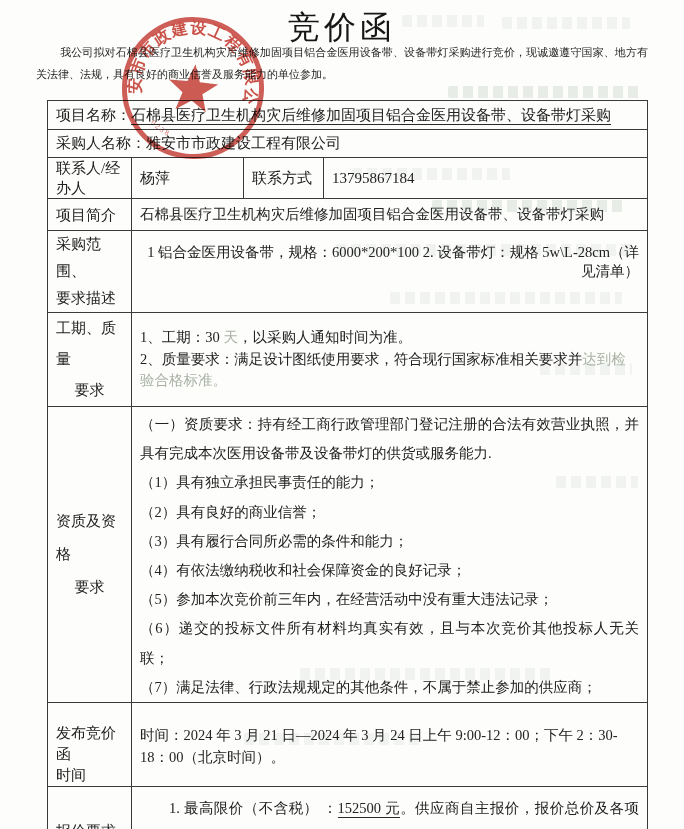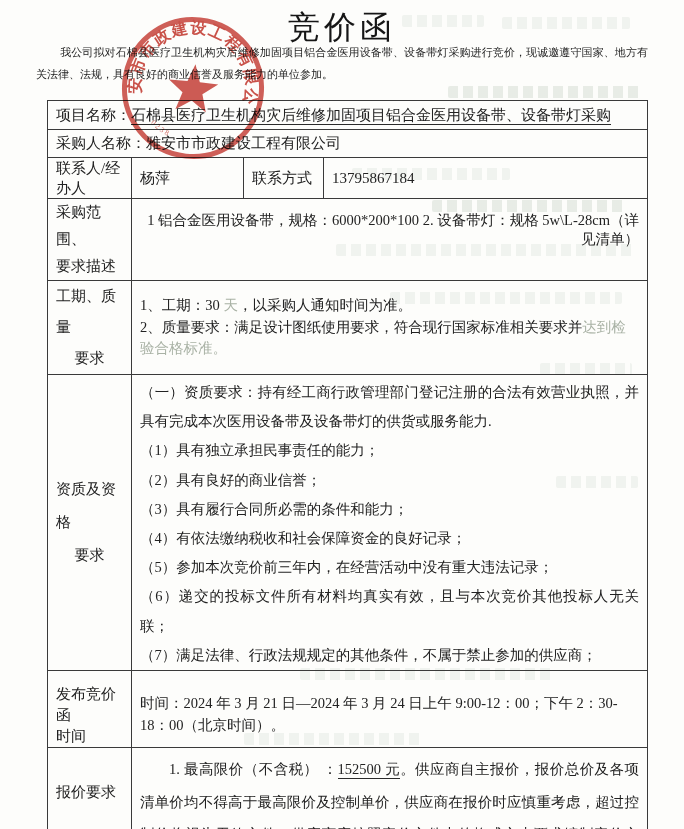--- a/index.html
+++ b/index.html
@@ -40,21 +40,21 @@
   .faded{color:#a9b2a5;}
   .content{font-size:14.5px;}
   
   .r-scope  td.lbl{line-height:27px;}
   .r-scope  td.content{vertical-align:top;padding-top:12px;text-align:right;}
   .r-dur    td.lbl{line-height:31px;}
   .r-dur    td.content{vertical-align:top;padding-top:14px;line-height:21.5px;}
   .r-qual   td.lbl{line-height:33px;}
   .r-qual   td.content{vertical-align:top;padding-top:3px;}
   .r-qual   td.content p{margin:0;line-height:29.2px;text-align:justify;}
-  .r-ann    td.lbl{vertical-align:top;padding-top:13px;line-height:21px;}
+  .r-ann    td.lbl{vertical-align:top;padding-top:20px;line-height:21px;}
   .r-ann    td.content{vertical-align:top;padding-top:22px;line-height:21.5px;}
   .r-quote  td.lbl{vertical-align:top;padding-top:34px;}
   .r-quote  td.content{vertical-align:top;padding-top:5px;}
   .r-quote  td.content p{margin:0;line-height:32.5px;text-indent:2em;text-align:justify;}
   
   .seal{
     position:absolute;left:113px;top:8px;width:160px;height:160px;
     mix-blend-mode:multiply;opacity:.88;pointer-events:none;
   }
   
@@ -108,20 +108,24 @@
       </td>
     </tr>
 
     <tr style="height:35px">
       <td class="lbl">联系人/经办人</td>
       <td>杨萍</td>
       <td class="lbl">联系方式</td>
       <td>13795867184</td>
     </tr>
 
+    <tr style="height:32px">
+      <td class="lbl">项目简介</td>
+      <td colspan="3" class="content">石棉县医疗卫生机构灾后维修加固项目铝合金医用设备带、设备带灯采购</td>
+    </tr>
 
     <tr style="height:58px" class="r-scope">
       <td class="lbl">
         <div>采购范围、</div>
         <div>要求描述</div>
       </td>
       <td colspan="3" class="content">1 铝合金医用设备带，规格：6000*200*100 2. 设备带灯：规格 5w\L-28cm（详见清单）</td>
     </tr>
 
     <tr style="height:66px" class="r-dur">

